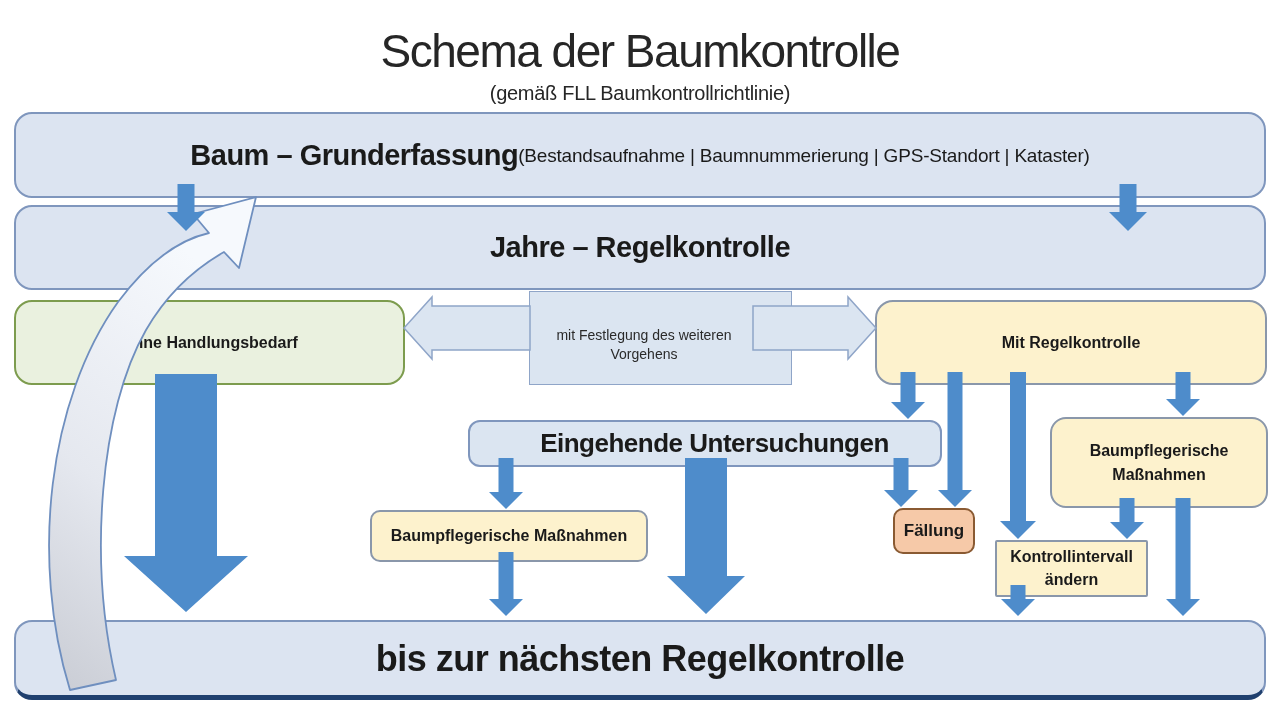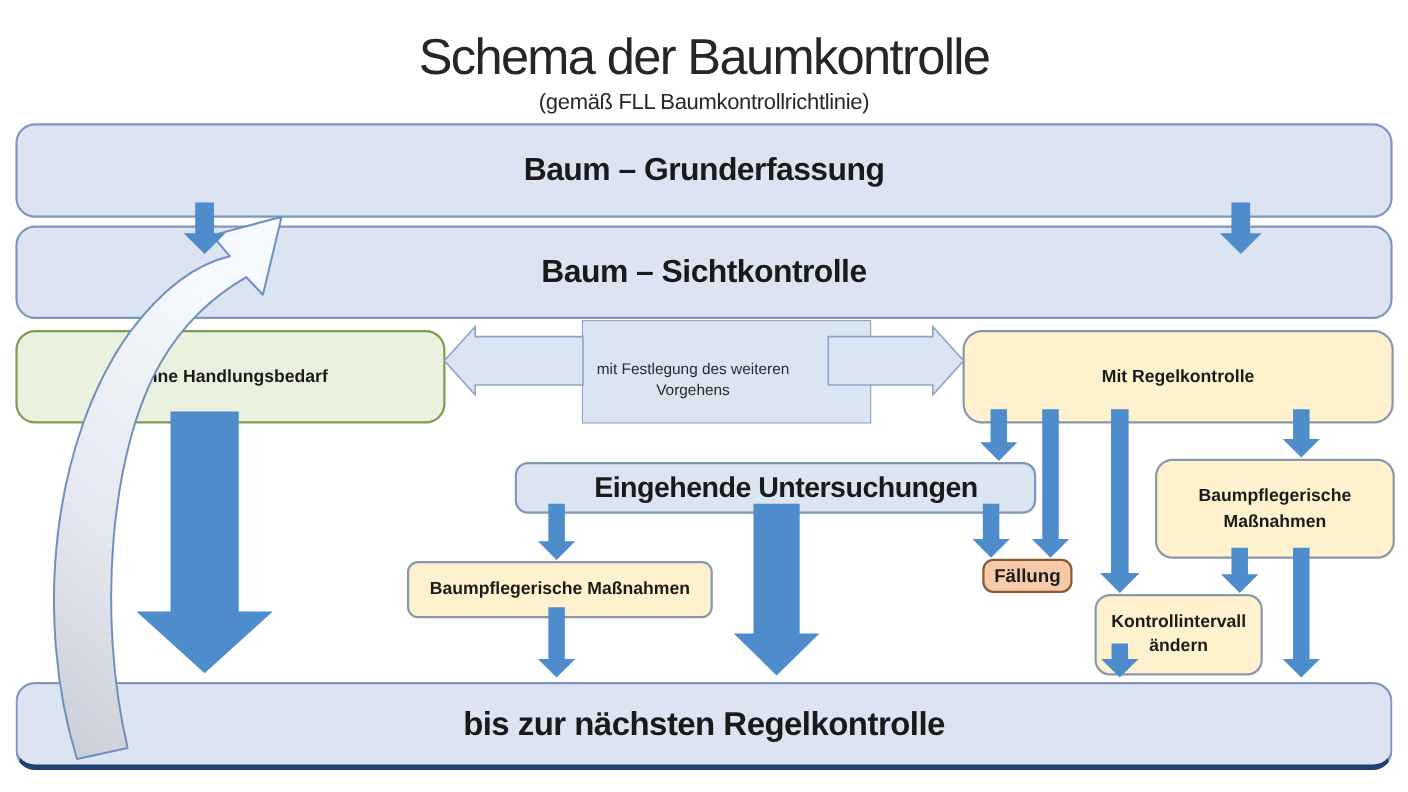--- a/index.html
+++ b/index.html
@@ -64,27 +64,28 @@
 </head>
 <body>
 
 <div id="canvas">
 
   <div class="abs main-subtitle">(gemäß FLL Baumkontrollrichtlinie)</div>
   <div class="abs main-title">Schema der Baumkontrolle</div>
 
   <div class="abs node blue-big" style="left:14px;top:112px;width:1252px;height:86px;">
     <div class="band-title">Baum – Grunderfassung</div>
+    <div class="band-sub">(Bestandsaufnahme | Baumnummerierung | GPS-Standort | Kataster)</div>
   </div>
 
   <div class="abs node blue-big" style="left:14px;top:205px;width:1252px;height:85px;">
-    <div class="band-title">Baum – Sichtkontrolle</div>
+    <div class="band-title">Jahre – Regelkontrolle</div>
   </div>
 
-  <div class="abs node panel" style="left:529px;top:291px;width:263px;height:94px;">
+  <div class="abs node panel" style="left:529px;top:291px;width:263px;height:94px;padding-left:14px;">
     <div style="width:200px;">mit Festlegung des weiteren Vorgehens</div>
   </div>
 
   <div class="abs node green-node" style="left:14px;top:300px;width:391px;height:85px;">
     <div>Ohne Handlungsbedarf</div>
   </div>
 
   <div class="abs node cream-node" style="left:875px;top:300px;width:392px;height:85px;">
     <div>Mit Regelkontrolle</div>
   </div>
@@ -94,30 +95,30 @@
   </div>
 
   <div class="abs node cream-node" style="left:1050px;top:417px;width:218px;height:91px;border-radius:16px;line-height:1.5;">
     <div style="width:170px;">Baumpflegerische Maßnahmen</div>
   </div>
 
   <div class="abs node cream-node" style="left:370px;top:510px;width:278px;height:52px;border-radius:10px;">
     <div>Baumpflegerische Maßnahmen</div>
   </div>
 
-  <div class="abs node salmon-node" style="left:893px;top:508px;width:82px;height:31px;align-items:center;">
+  <div class="abs node salmon-node" style="left:893px;top:508px;width:82px;height:46px;align-items:center;">
     <div>Fällung</div>
   </div>
 
-  <div class="abs node cream-node" style="left:995px;top:540px;width:153px;height:74px;border-radius:14px;line-height:1.4;justify-content:center;">
+  <div class="abs node cream-node" style="left:995px;top:540px;width:153px;height:57px;border-radius:2px;line-height:1.4;justify-content:center;">
     <div style="width:130px;">Kontrollintervall ändern</div>
   </div>
 
   <div class="abs node bottom-band" style="left:14px;top:620px;width:1252px;height:80px;">
-    <div class="band-title" style="font-size:30px;">bis zur nächsten Regelkontrolle</div>
+    <div class="band-title" style="font-size:36px;">bis zur nächsten Regelkontrolle</div>
   </div>
 
   <svg id="arrow-layer" viewBox="0 0 1280 720" xmlns="http://www.w3.org/2000/svg">
     <defs>
       <linearGradient id="curveGrad" x1="0" y1="1" x2="0.35" y2="0">
         <stop offset="0" stop-color="#c9ccd4"></stop>
         <stop offset="0.45" stop-color="#e5e8ef"></stop>
         <stop offset="1" stop-color="#f6f9fd"></stop>
       </linearGradient>
     </defs>

